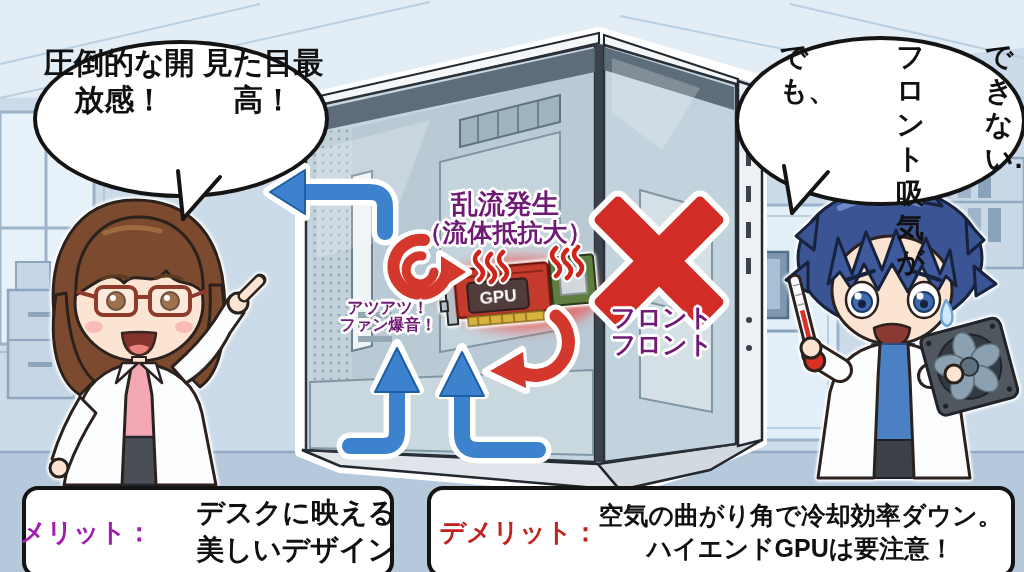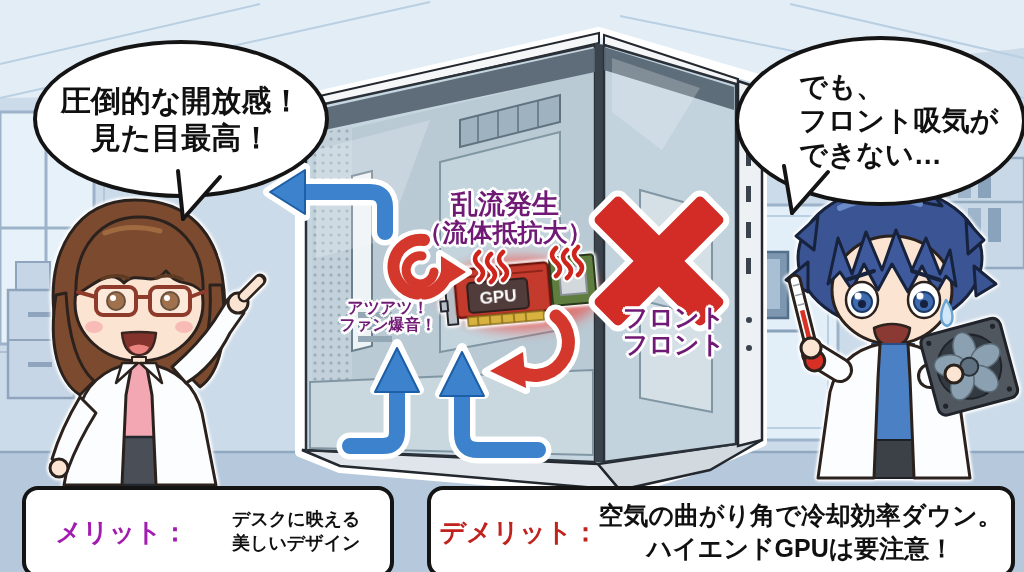--- a/index.html
+++ b/index.html
@@ -11,36 +11,36 @@
   
   .lbl{position:absolute;font-weight:800;color:#701a75;text-align:center;white-space:nowrap;line-height:1.08;
        text-shadow:-2px -2px 0 #fff,0 -3px 0 #fff,2px -2px 0 #fff,3px 0 0 #fff,
                     2px 2px 0 #fff,0 3px 0 #fff,-2px 2px 0 #fff,-3px 0 0 #fff;}
   .lbl .l1{font-size:27px;}
   .lbl .l2{font-size:25px;}
   .lbl.hot  .l1,.lbl.hot  .l2{font-size:16px;}
   .lbl.blk  .l1,.lbl.blk  .l2{font-size:25px;}
   
   .bubble{position:absolute;background:#fff;border:4px solid #141414;border-radius:50%;
-          display:flex;flex-direction:column;justify-content:center;color:#101010;font-weight:800;}
+          display:flex;flex-direction:row;justify-content:center;color:#101010;font-weight:800;}
   .bubble .ln{line-height:1.24;}
   #bubble-left{left:33px;top:40px;width:288px;height:150px;text-align:center;font-size:30px;}
   #bubble-right{left:735px;top:36px;width:283px;height:162px;text-align:left;font-size:28px;padding-left:0;}
   #bubble-right .ln{padding-left:60px;line-height:1.22;}
   .tail{position:absolute;}
   
   .callout{position:absolute;background:#fff;border:4px solid #141414;border-radius:16px;
            display:flex;align-items:center;justify-content:center;font-weight:800;color:#101010;white-space:nowrap;}
   #merit-box{left:22px;top:486px;width:364px;height:84px;}
   #demerit-box{left:427px;top:486px;width:580px;height:84px;}
   .callout .tag{font-size:26px;}
   #merit-box .tag{color:#a21caf;font-family:Liberation Mono, monospace;}
   #demerit-box .tag{color:#c0231e;}
   .callout .body{display:flex;flex-direction:column;align-items:center;line-height:1.32;}
-  #merit-box .body{font-size:18px;margin-left:44px;}
+  #merit-box .body{font-size:28px;margin-left:44px;}
   #demerit-box .body{font-size:25px;}
 </style>
 </head>
 <body>
 
 <div id="stage">
 
   <svg class="abs" width="1024" height="572" viewBox="0 0 1024 572" style="left:0;top:0">
     <rect x="0" y="0" width="1024" height="572" fill="#ccdbe9"></rect>
 
@@ -368,21 +368,21 @@
   </svg>
 
   <div class="lbl" style="left:415px;top:190px;width:180px;">
     <div class="l1">乱流発生</div>
     <div class="l2">（流体抵抗大）</div>
   </div>
   <div class="lbl hot" style="left:318px;top:299px;width:140px;">
     <div class="l1">アツアツ！</div>
     <div class="l2">ファン爆音！</div>
   </div>
-  <div class="lbl blk" style="left:604px;top:304px;width:116px;padding-left:12px;">
+  <div class="lbl blk" style="left:604px;top:304px;width:116px;">
     <div class="l1">フロント</div>
     <div class="l2">フロント</div>
   </div>
 
   <div class="bubble" id="bubble-left">
     <div class="ln">圧倒的な開放感！</div>
     <div class="ln">見た目最高！</div>
   </div>
   <svg class="tail" width="64" height="54" viewBox="0 0 64 54" style="left:168px;top:168px">
     <polygon points="10,3 52,9 15,51" fill="#ffffff"></polygon>

